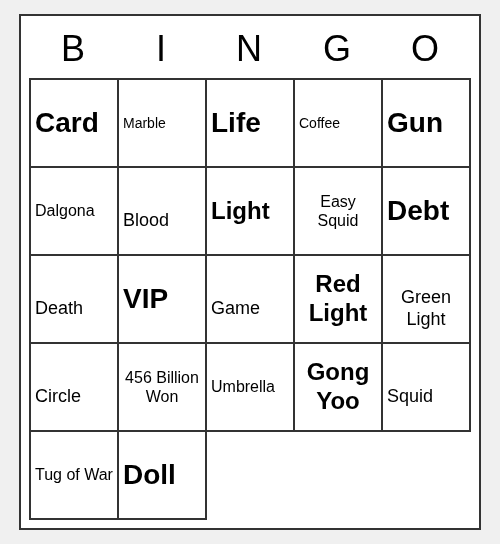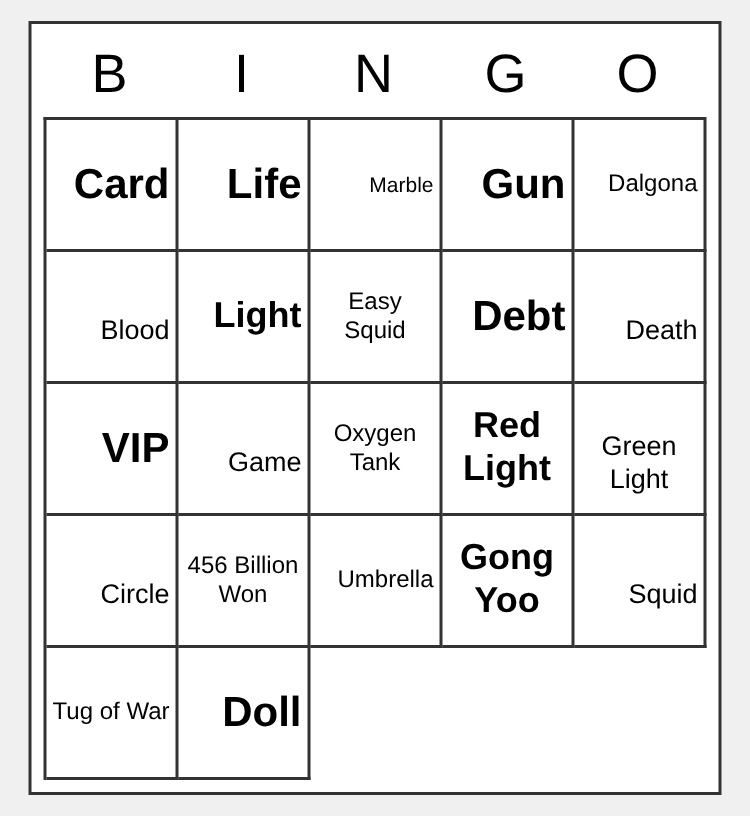--- a/index.html
+++ b/index.html
@@ -33,21 +33,21 @@
       grid-template-columns: repeat(5, 88px);
       grid-template-rows: repeat(5, 88px);
       border-top: 2px solid #333;
       border-left: 2px solid #333;
     }
     .bingo-cell {
       border-right: 2px solid #333;
       border-bottom: 2px solid #333;
       display: flex;
       align-items: center;
-      justify-content: flex-end;
+      justify-content: flex-start;
       text-align: center;
       padding: 4px;
       line-height: 1.2;
     }
     .bingo-cell .cell-text {
       font-family: Arial, sans-serif;
     }
     
     .size-xl { font-size: 28px; font-weight: bold; }
     .size-lg { font-size: 24px; font-weight: bold; }
@@ -66,24 +66,27 @@
       <div class="bingo-header-cell">N</div>
       <div class="bingo-header-cell">G</div>
       <div class="bingo-header-cell">O</div>
     </div>
   <div class="bingo-grid">
 
   <div class="bingo-cell">
         <span class="cell-text size-xl">Card</span>
       </div>
       <div class="bingo-cell">
+        <span class="cell-text size-sm">Marble</span>
+      </div>
+      <div class="bingo-cell">
         <span class="cell-text size-xl">Life</span>
       </div>
       <div class="bingo-cell">
-        <span class="cell-text size-sm">Marble</span>
+        <span class="cell-text size-sm">Coffee</span>
       </div>
       <div class="bingo-cell">
         <span class="cell-text size-xl">Gun</span>
       </div>
       <div class="bingo-cell">
         <span class="cell-text size-xs">Dalgona</span>
       </div>
       <div class="bingo-cell">
         <span class="cell-text size-md">Blood</span>
       </div>
@@ -97,23 +100,20 @@
         <span class="cell-text size-xl">Debt</span>
       </div>
       <div class="bingo-cell">
         <span class="cell-text size-md">Death</span>
       </div>
       <div class="bingo-cell">
         <span class="cell-text size-xl">VIP</span>
       </div>
       <div class="bingo-cell">
         <span class="cell-text size-md">Game</span>
-      </div>
-      <div class="bingo-cell">
-        <span class="cell-text size-xs">Oxygen Tank</span>
       </div>
       <div class="bingo-cell">
         <span class="cell-text size-lg">Red Light</span>
       </div>
       <div class="bingo-cell">
         <span class="cell-text size-md">Green Light</span>
       </div>
       <div class="bingo-cell">
         <span class="cell-text size-md">Circle</span>
       </div>

